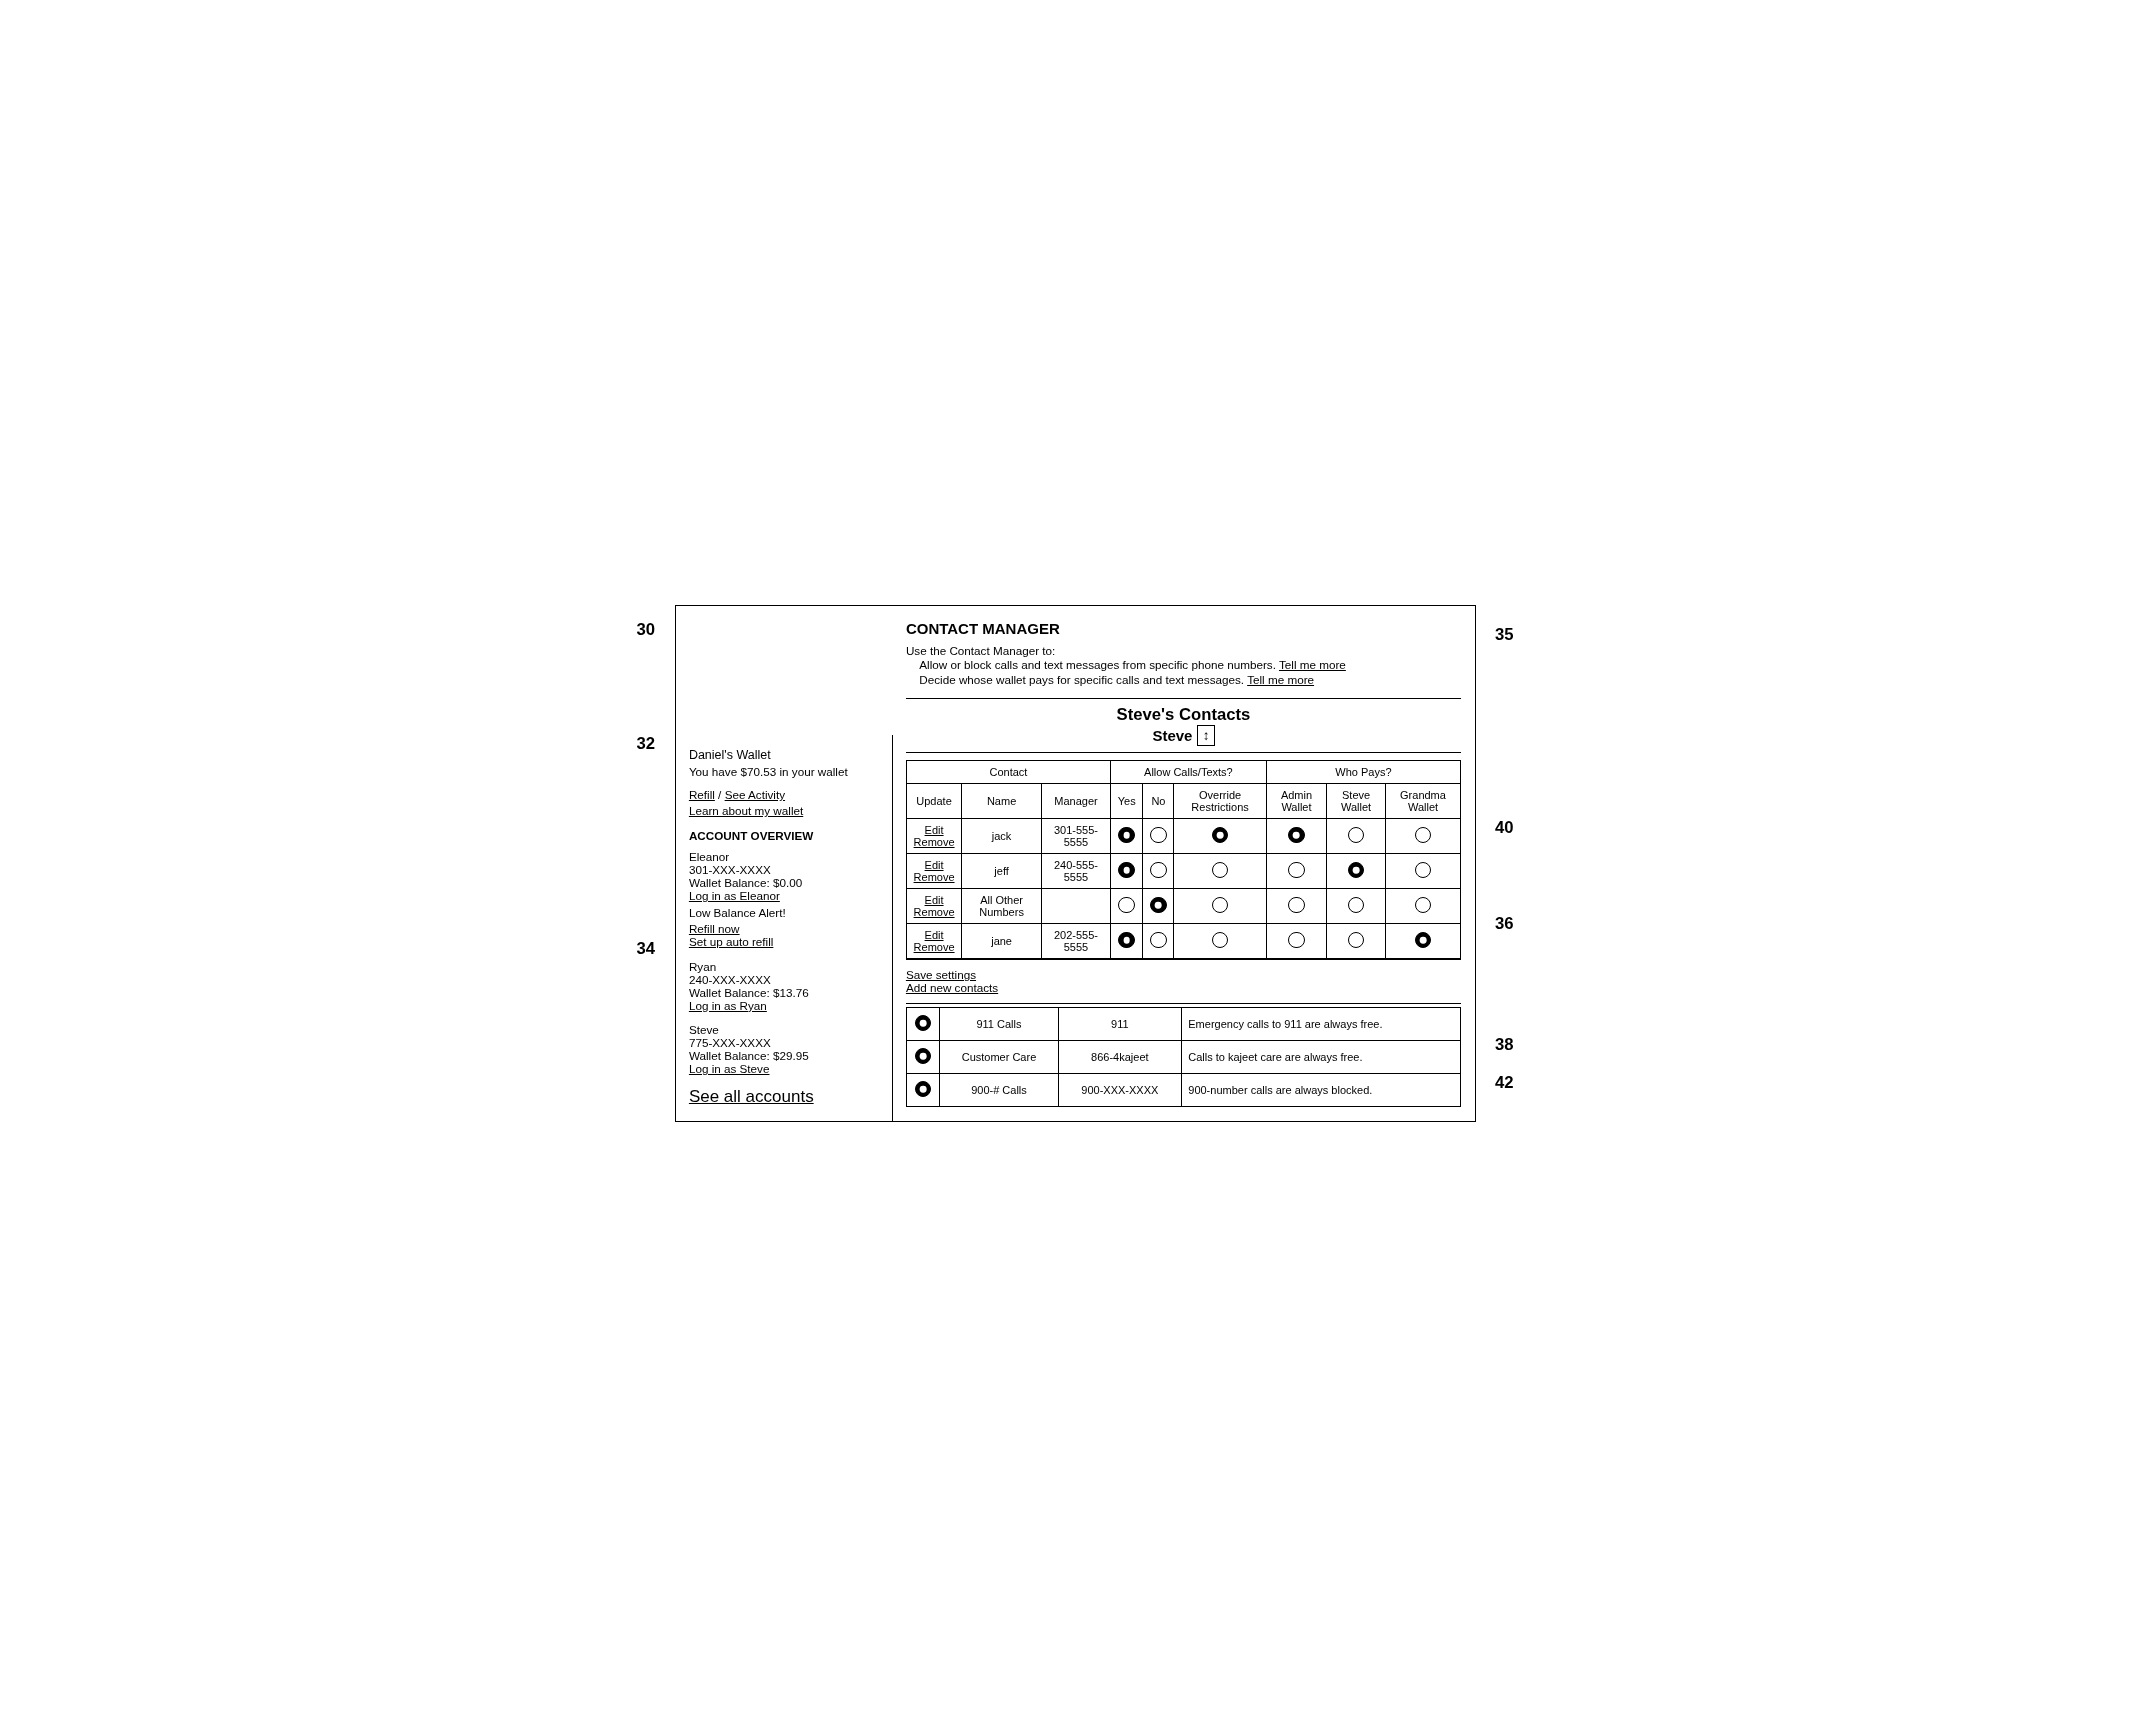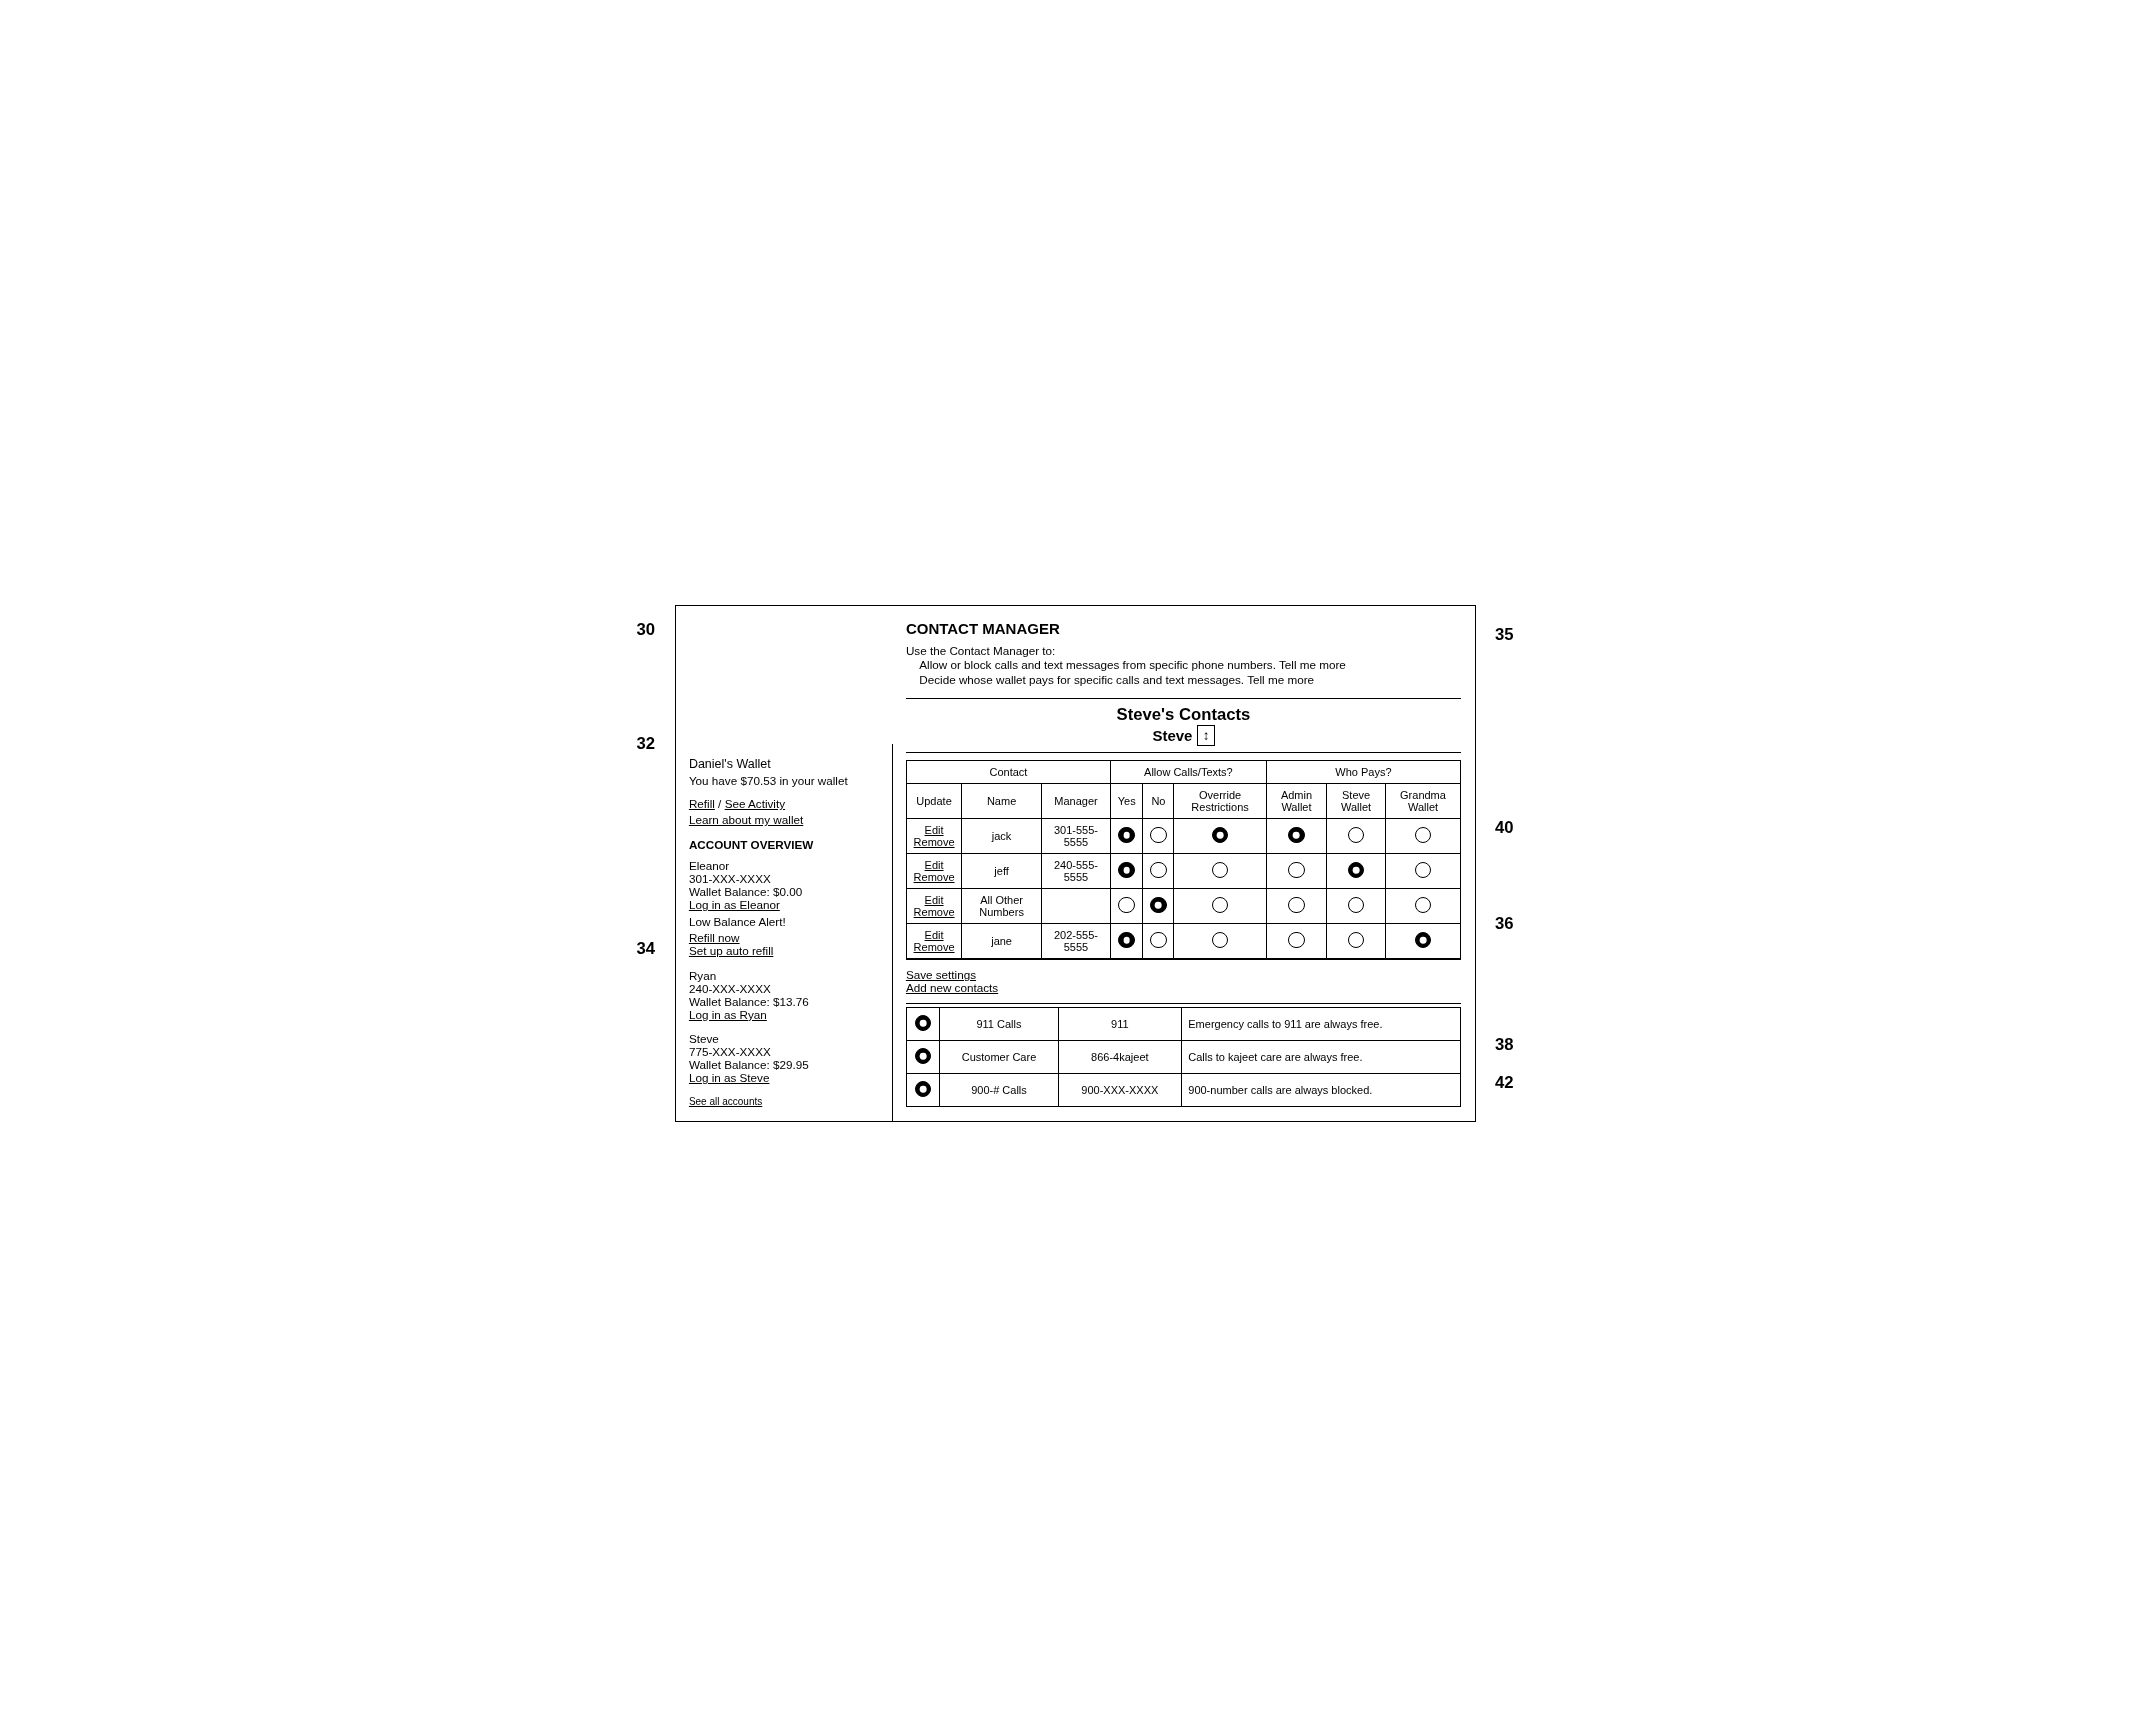--- a/index.html
+++ b/index.html
@@ -79,21 +79,21 @@
       font-size: 11.7px;
     }
     .low-balance-alert {
       font-size: 11.7px;
       margin: 3.3px 0;
     }
     .see-all-link {
       text-decoration: underline;
       cursor: pointer;
       color: #000;
-      font-size: 10px;
+      font-size: 17px;
       margin-top: 8.3px;
       display: block;
     }
     
     .content {
       flex: 1;
       padding: 13.4px;
     }
     .contact-manager-title {
       font-size: 15px;
@@ -103,20 +103,21 @@
     .contact-manager-desc {
       font-size: 11.7px;
       margin-bottom: 1.7px;
     }
     .contact-manager-item {
       font-size: 11.7px;
       margin-left: 13.4px;
       margin-bottom: 1.7px;
     }
     .tell-more-link {
+      text-decoration: underline;
       cursor: pointer;
       color: #000;
     }
     
     .contacts-header {
       display: flex;
       align-items: center;
       justify-content: space-between;
       margin: 11.7px 0 6.7px 0;
       border-top: 1.7px solid #000;

